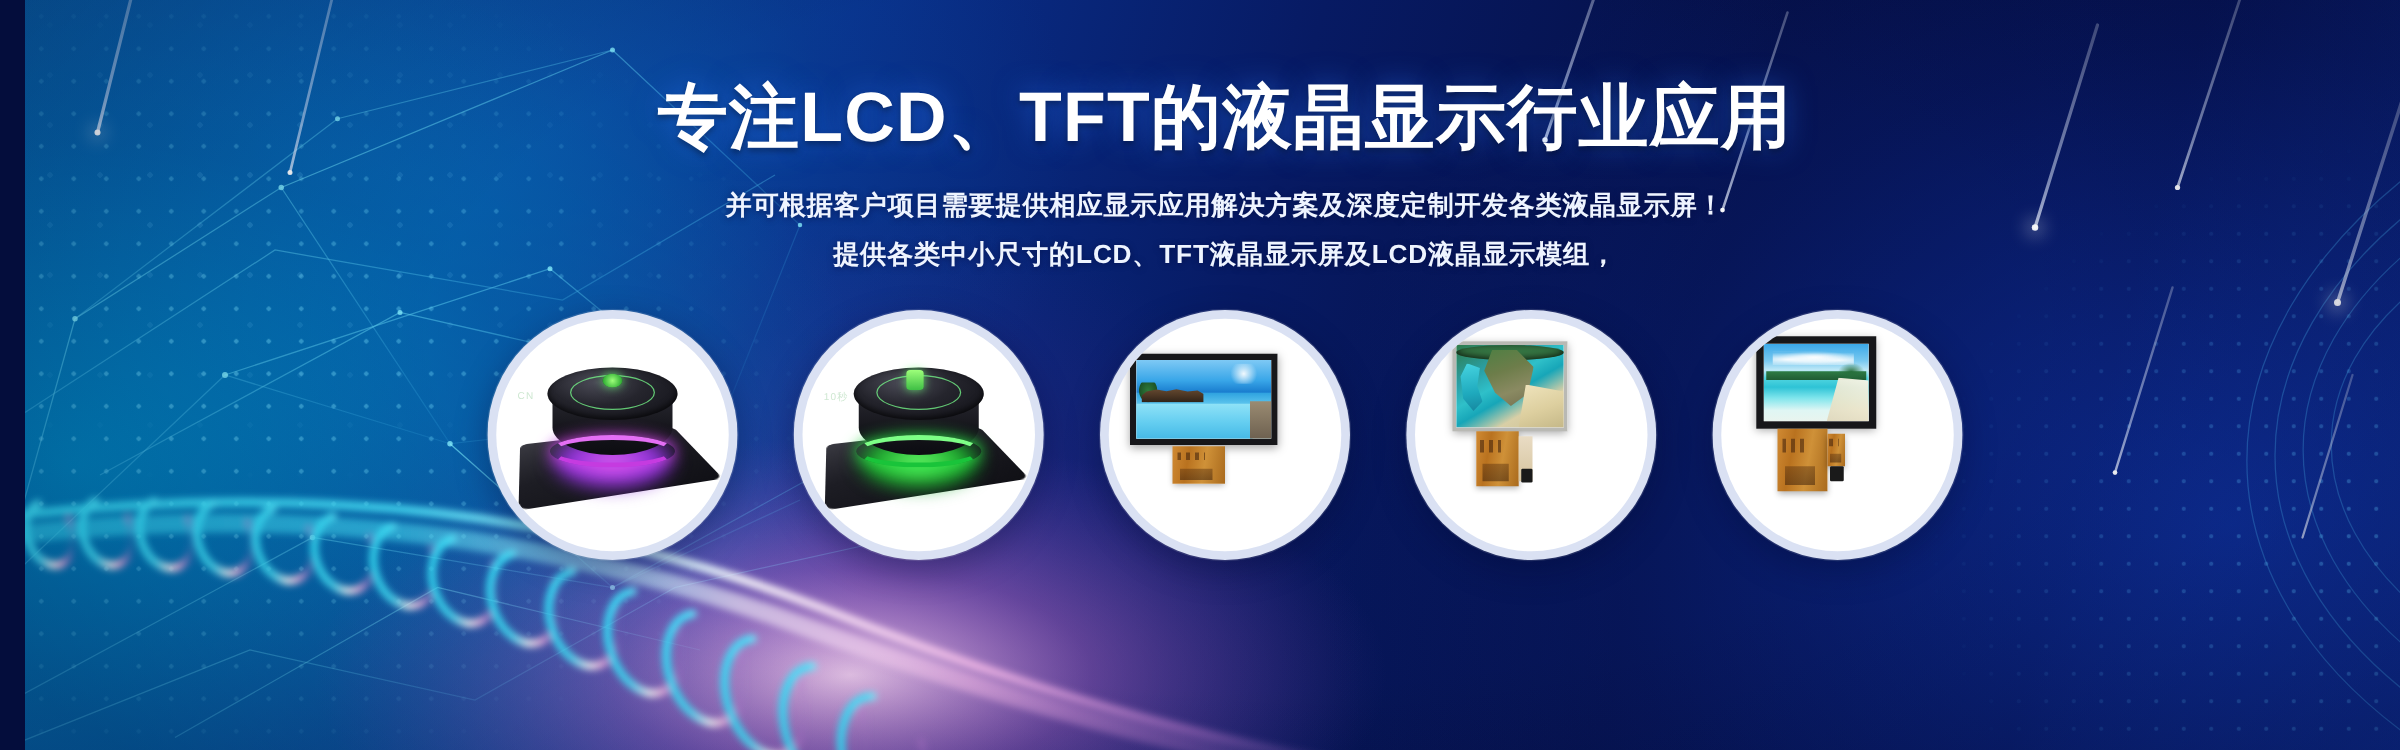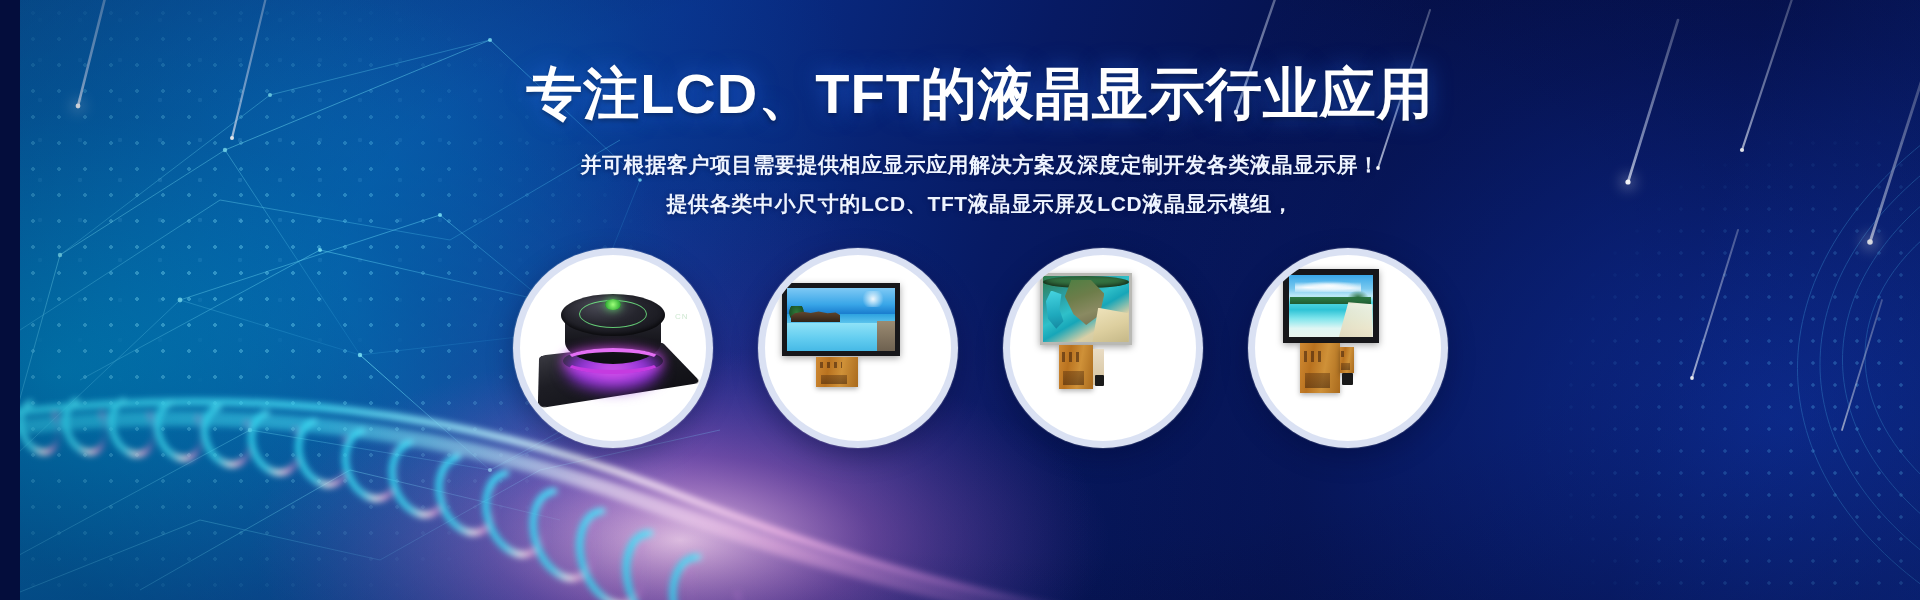--- a/index.html
+++ b/index.html
@@ -99,21 +99,21 @@
   .tring{
     position:absolute; left:42px; top:28px; width:68px; height:28px;
     border-radius:50%; border:1.5px solid rgba(120,255,140,.75);
   }
   .tdot{
     position:absolute; left:68px; top:27px; width:16px; height:11px; border-radius:50%;
     background:radial-gradient(circle,#9dff7a 0%,#39b53a 70%,#1d6b22 100%);
     box-shadow:0 0 8px rgba(110,255,120,.8);
   }
   .tlbl{
-    position:absolute; left:0; right:0; top:40px; text-align:right;
+    position:absolute; left:0; right:0; top:40px; text-align:left;
     font-size:8px; color:#cfe8d2; letter-spacing:1px;
   }
 
   
   .lcd{ position:absolute; inset:0; display:flex; flex-direction:column; align-items:center; }
   .screen{ position:relative; border-style:solid; border-color:#17171a; box-sizing:content-box;
            box-shadow:0 2px 7px rgba(0,0,0,.35); overflow:hidden; }
   .screen.silver{ border-color:#b9b9b4; }
   .scene{ position:absolute; inset:0; }
 
@@ -324,20 +324,34 @@
           <div class="body"></div>
           <div class="ring" style="border-color:#e46ff5 transparent #c53be0 transparent;box-shadow:0 0 12px #d24ae8"></div>
           <div class="top"></div>
           <div class="tring"></div>
           <div class="tdot"></div>
           <div class="tlbl">CN</div>
         </div>
       </div>
     </div>
 
+    <div class="circle">
+      <div class="thumb">
+        <div class="puck">
+          <div class="mat"></div>
+          <div class="glow" style="background:radial-gradient(ellipse,#6bff6b 0%,#17a82a 55%,rgba(10,70,25,0) 78%)"></div>
+          <div class="body"></div>
+          <div class="ring" style="border-color:#7dff86 transparent #19c43a transparent;box-shadow:0 0 12px #2fe34a"></div>
+          <div class="top"></div>
+          <div class="tring"></div>
+          <div class="tdot" style="left:66px;top:24px;width:14px;height:16px;border-radius:3px;background:linear-gradient(180deg,#9dff7a,#3fbf45)"></div>
+          <div class="tlbl">10秒</div>
+        </div>
+      </div>
+    </div>
 
     <div class="circle">
       <div class="thumb lcd">
         <div class="screen" style="width:108px;height:63px;border-width:5px;margin-top:28px;">
           <div class="scene sceneA">
             <div class="sun"></div>
               <div class="palm"></div>
               <div class="hut"></div>
             <div class="pool"></div>
               <div class="deck"></div>

